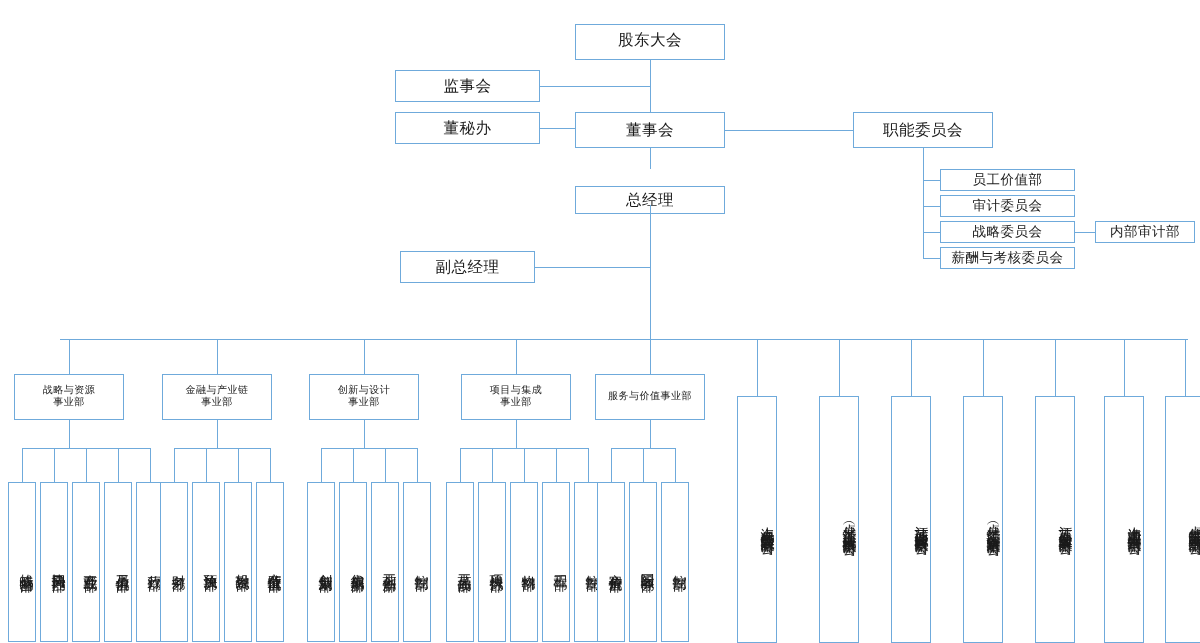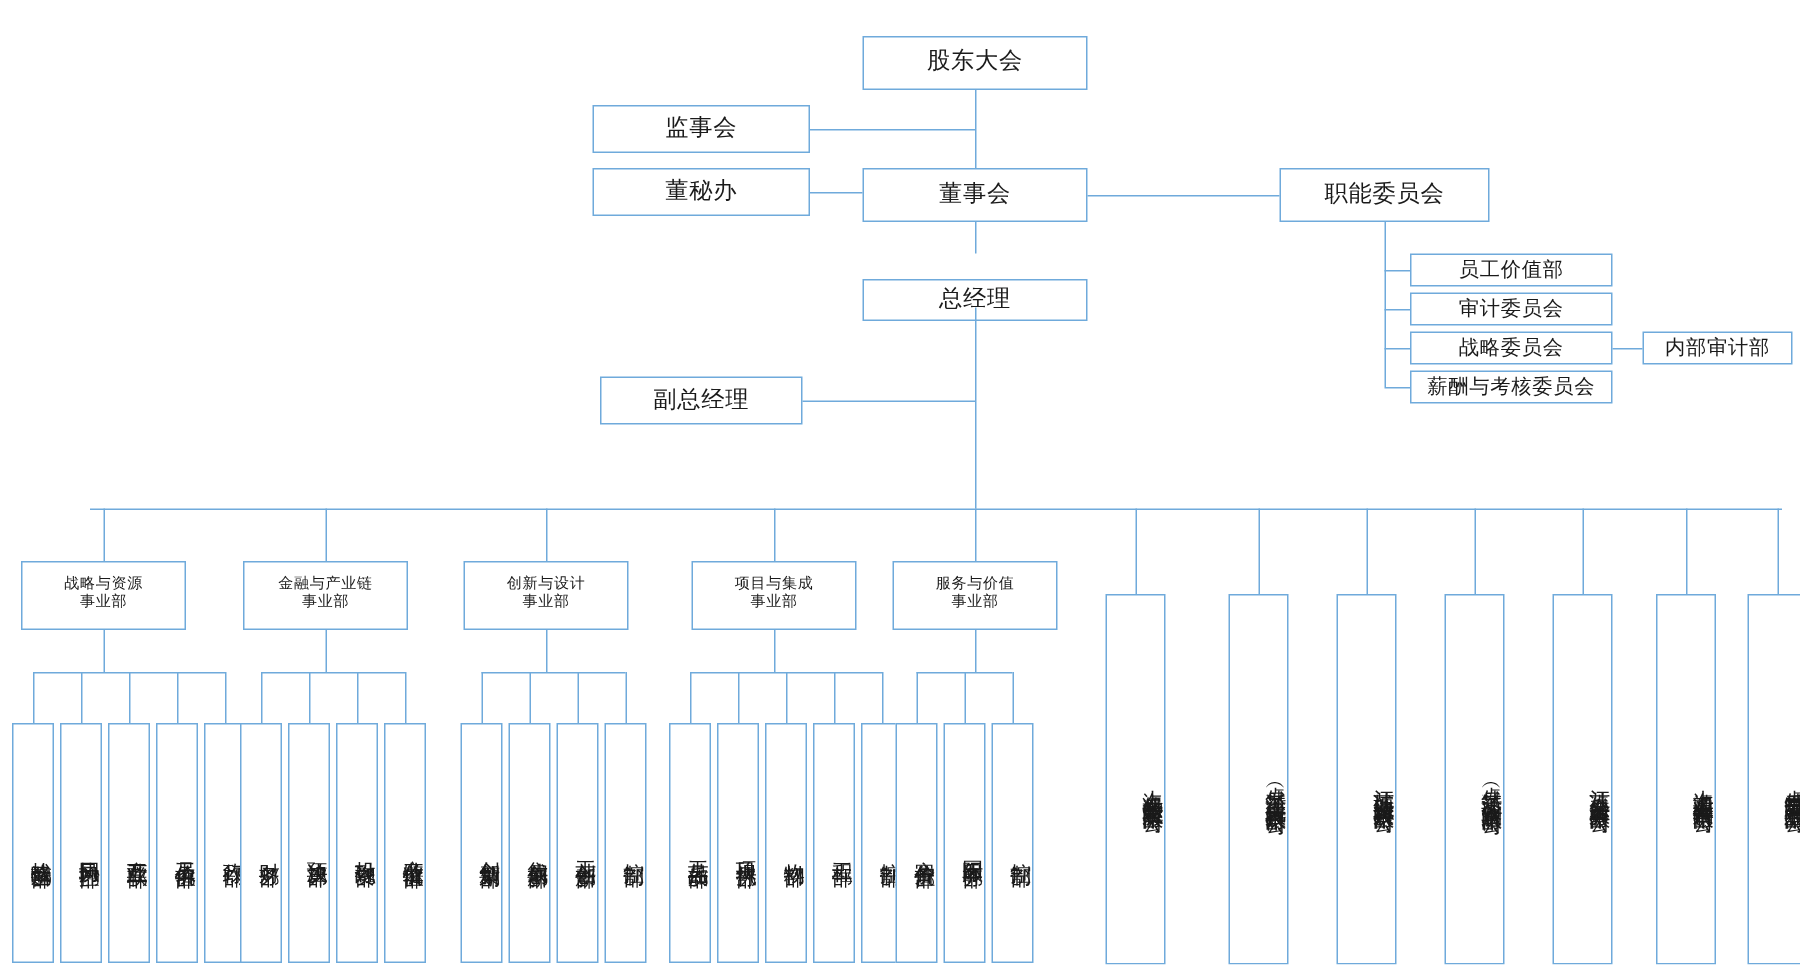--- a/index.html
+++ b/index.html
@@ -120,21 +120,21 @@
     <div class="ln lnv" style="left: 460px; top: 448px; height: 34px;"></div>
     <div class="vbox" style="left: 446px; top: 482px; width: 28px; height: 160px;">工艺品质部</div>
     <div class="ln lnv" style="left: 492px; top: 448px; height: 34px;"></div>
     <div class="vbox" style="left: 478px; top: 482px; width: 28px; height: 160px;">项目执行部</div>
     <div class="ln lnv" style="left: 524px; top: 448px; height: 34px;"></div>
     <div class="vbox" style="left: 510px; top: 482px; width: 28px; height: 160px;">物料部</div>
     <div class="ln lnv" style="left: 556px; top: 448px; height: 34px;"></div>
     <div class="vbox" style="left: 542px; top: 482px; width: 28px; height: 160px;">工程部</div>
     <div class="ln lnv" style="left: 588px; top: 448px; height: 34px;"></div>
     <div class="vbox" style="left: 574px; top: 482px; width: 28px; height: 160px;">控制部</div>
-    <div class="box div-box" style="left: 595px; top: 374px; width: 110px; height: 46px; flex-direction: column;">
+    <div class="box div-box" style="left: 595px; top: 374px; width: 110px; height: 46px; flex-direction: row;">
       <div>服务与价值</div>
       <div>事业部</div>
     </div>
     <div class="ln lnv" style="left: 650px; top: 339px; height: 35px;"></div>
     <div class="ln lnv" style="left: 650px; top: 420px; height: 28px;"></div>
     <div class="ln lnh" style="left: 611px; top: 448px; width: 64px;"></div>
     <div class="ln lnv" style="left: 611px; top: 448px; height: 34px;"></div>
     <div class="vbox" style="left: 597px; top: 482px; width: 28px; height: 160px;">客户价值部</div>
     <div class="ln lnv" style="left: 643px; top: 448px; height: 34px;"></div>
     <div class="vbox" style="left: 629px; top: 482px; width: 28px; height: 160px;">国际服务部</div>

